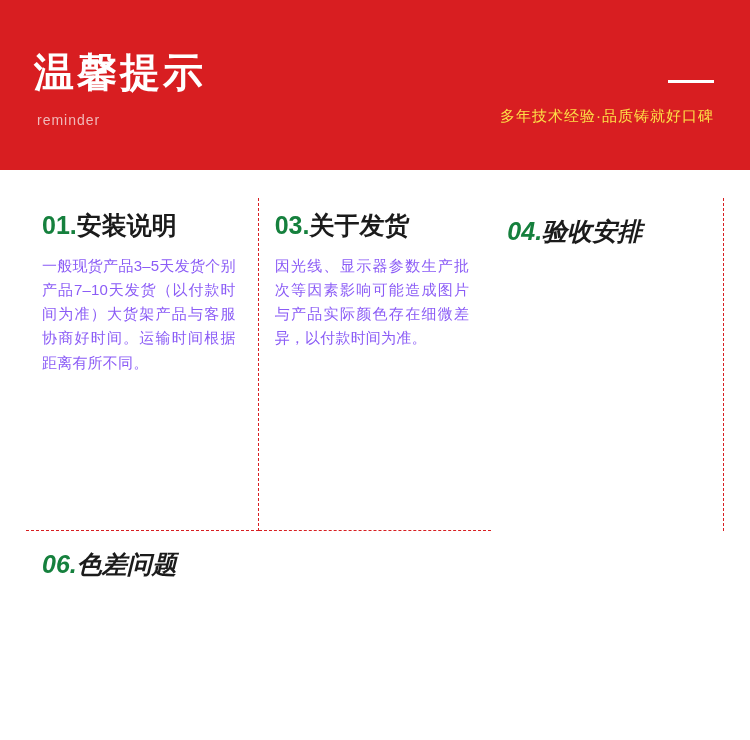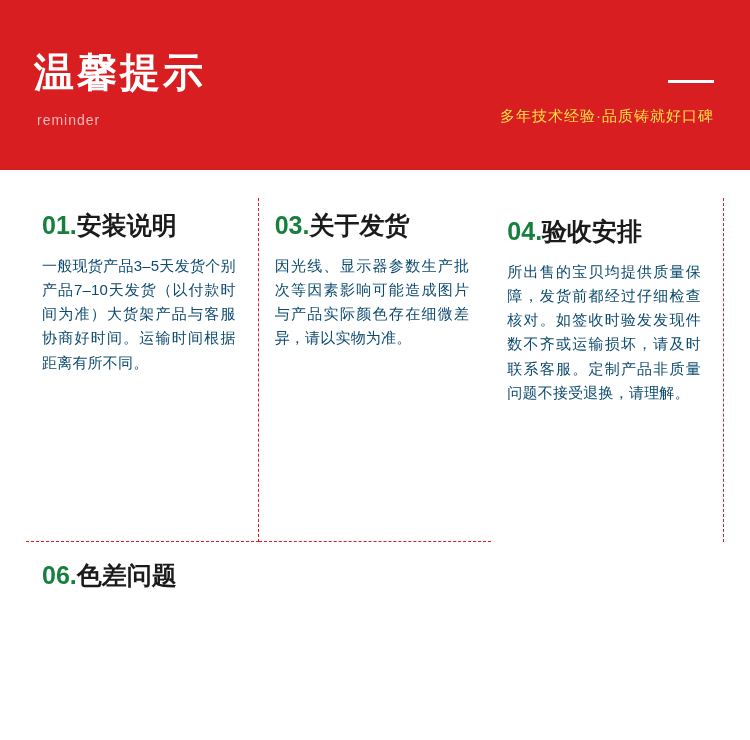--- a/index.html
+++ b/index.html
@@ -86,36 +86,37 @@
   .cell.col1, .cell.col2 {
     border-right: 1px dashed #d81e21;
   }
   
   .cell.row1 {
     border-bottom: 1px dashed #d81e21;
     padding-bottom: 18px;
   }
   .cell.row2 {
     padding-top: 20px;
+    font-style: italic;
   }
 
   .cell-heading {
     font-size: 25px;
     font-weight: bold;
     color: #1b1b1b;
     line-height: 1.1;
     margin: 0 0 14px 0;
     white-space: nowrap;
   }
   .cell-heading .num {
     color: #15803d;
   }
   .cell-body {
     font-size: 15px;
-    color: #0c4a6e;
+    color: #8b5cf6;
     line-height: 1.62;
     letter-spacing: 0.2px;
     margin: 0;
     text-align: justify;
   }
 </style>
 </head>
 <body>
 
 <div class="page">
@@ -130,26 +131,25 @@
   <div class="grid">
 
     <div class="cell row1 col1">
       <div class="cell-heading"><span class="num">01.</span><span>安装说明</span></div>
       <p class="cell-body">一般现货产品3–5天发货个别产品7–10天发货（以付款时间为准）大货架产品与客服协商好时间。运输时间根据距离有所不同。</p>
     </div>
 
 
     <div class="cell row1 col3">
       <div class="cell-heading"><span class="num">03.</span><span>关于发货</span></div>
-      <p class="cell-body">因光线、显示器参数生产批次等因素影响可能造成图片与产品实际颜色存在细微差异，请以实物为准。</p>
+      <p class="cell-body">因光线、显示器参数生产批次等因素影响可能造成图片与产品实际颜色存在细微差异，以付款时间为准。</p>
     </div>
 
     <div class="cell row2 col1">
       <div class="cell-heading"><span class="num">04.</span><span>验收安排</span></div>
-      <p class="cell-body">所出售的宝贝均提供质量保障，发货前都经过仔细检查核对。如签收时验发发现件数不齐或运输损坏，请及时联系客服。定制产品非质量问题不接受退换，请理解。</p>
     </div>
 
 
     <div class="cell row2 col3">
       <div class="cell-heading"><span class="num">06.</span><span>色差问题</span></div>
     </div>
 
   </div>
 </div>
 

